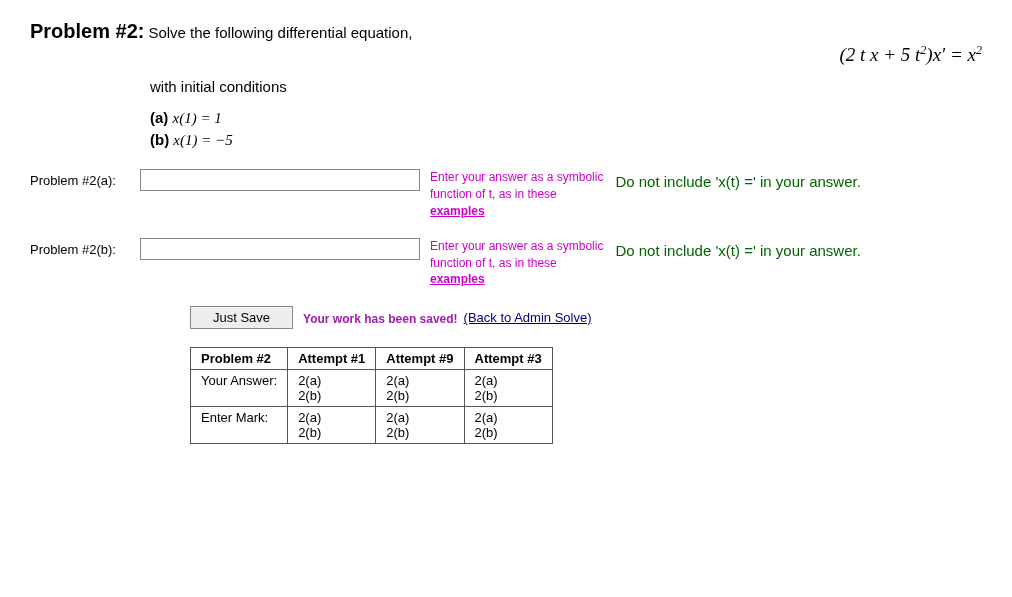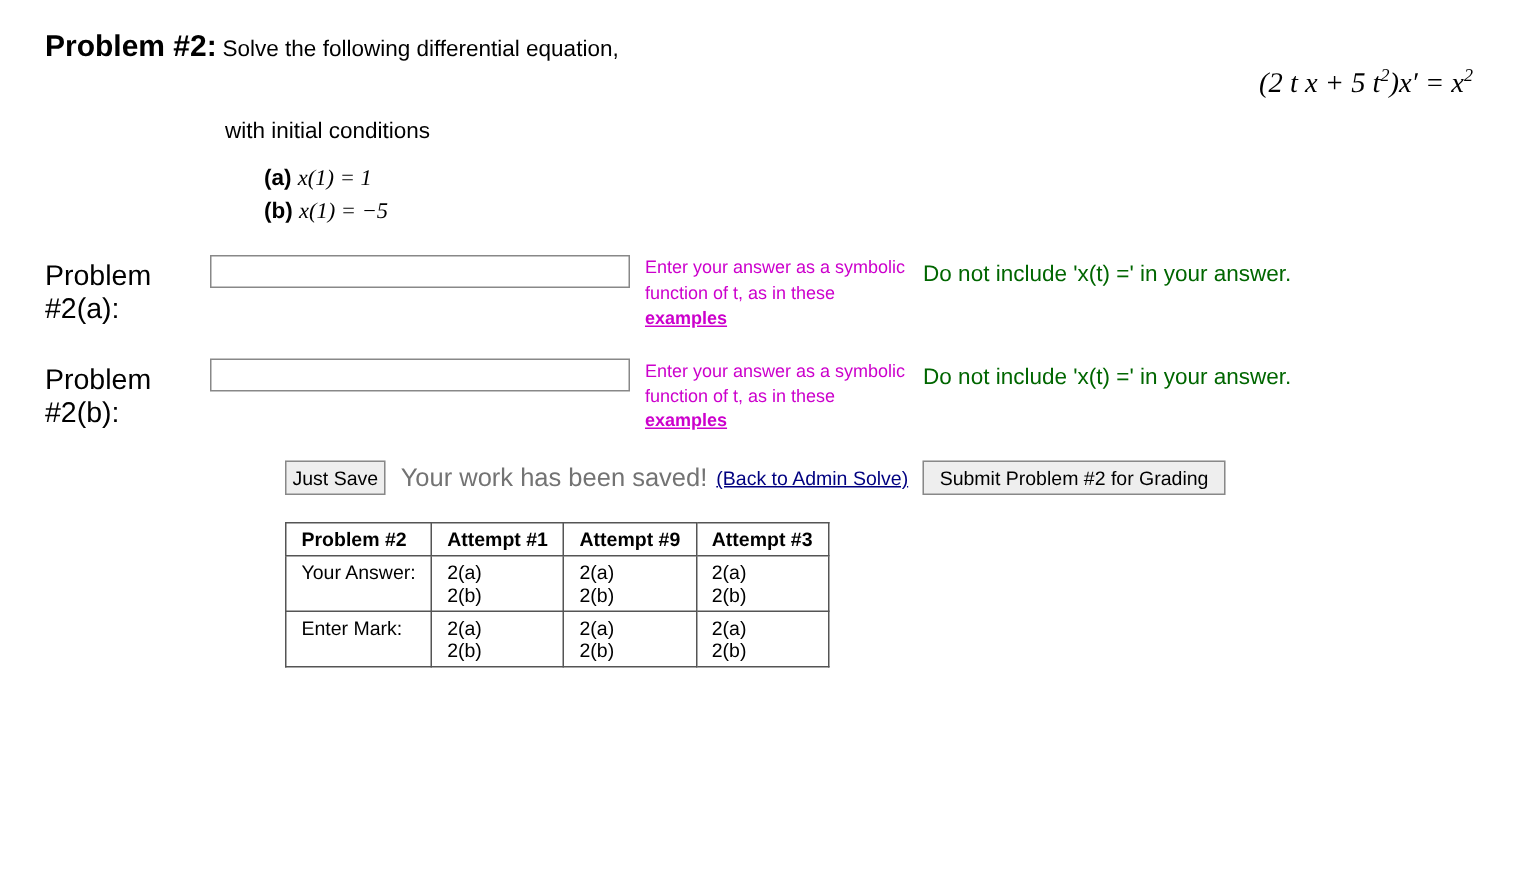--- a/index.html
+++ b/index.html
@@ -13,34 +13,33 @@
     .equation-block {
       margin-left: 120px;
       margin-bottom: 14px;
     }
     .with-label {
       font-size: 15px;
       margin-bottom: 14px;
     }
     .conditions {
       margin-bottom: 20px;
-      margin-left: 26px;
     }
     .cond-item {
       font-size: 15px;
       margin-bottom: 4px;
     }
     .cond-item b { font-weight: bold; }
     .input-row {
       display: flex;
       align-items: flex-start;
       margin-bottom: 18px;
     }
     .input-label {
-      font-size: 19px;
+      font-size: 13px;
       width: 110px;
       padding-top: 4px;
       flex-shrink: 0;
     }
     .input-field {
       border: 1px solid #888;
       width: 280px;
       height: 22px;
       flex-shrink: 0;
     }
@@ -69,28 +68,28 @@
       display: flex;
       align-items: center;
       margin-left: 160px;
       margin-bottom: 18px;
       gap: 10px;
       flex-wrap: wrap;
     }
     .btn-just-save {
       border: 1px solid #888;
       background: #eee;
-      padding: 3px 4px;
+      padding: 3px 22px;
       font-size: 13px;
       cursor: pointer;
     }
     .saved-msg {
-      font-size: 17px;
-      font-weight: normal;
-      color: #737373;
+      font-size: 12px;
+      font-weight: bold;
+      color: #a21caf;
     }
     .back-link {
       color: #000080;
       text-decoration: underline;
       cursor: pointer;
       font-weight: normal;
       font-size: 13px;
     }
     .btn-submit {
       border: 1px solid #888;
@@ -174,21 +173,20 @@
   </div>
   <div class="do-not-include">Do not include 'x(t) =' in your answer.</div>
 </div>
 
 <div class="action-row">
   <button class="btn-just-save">Just Save</button>
   <span style="display:inline-flex; align-items:center; gap:6px;">
     <b><span class="saved-msg">Your work has been saved!</span></b>
     <span class="back-link">(Back to Admin Solve)</span>
   </span>
-  <button class="btn-submit">Submit Problem #2 for Grading</button>
 </div>
 
 <table class="results-table">
   <thead>
     <tr>
       <th>Problem #2</th>
       <th>Attempt #1</th>
       <th>Attempt #9</th>
       <th>Attempt #3</th>
     </tr>

